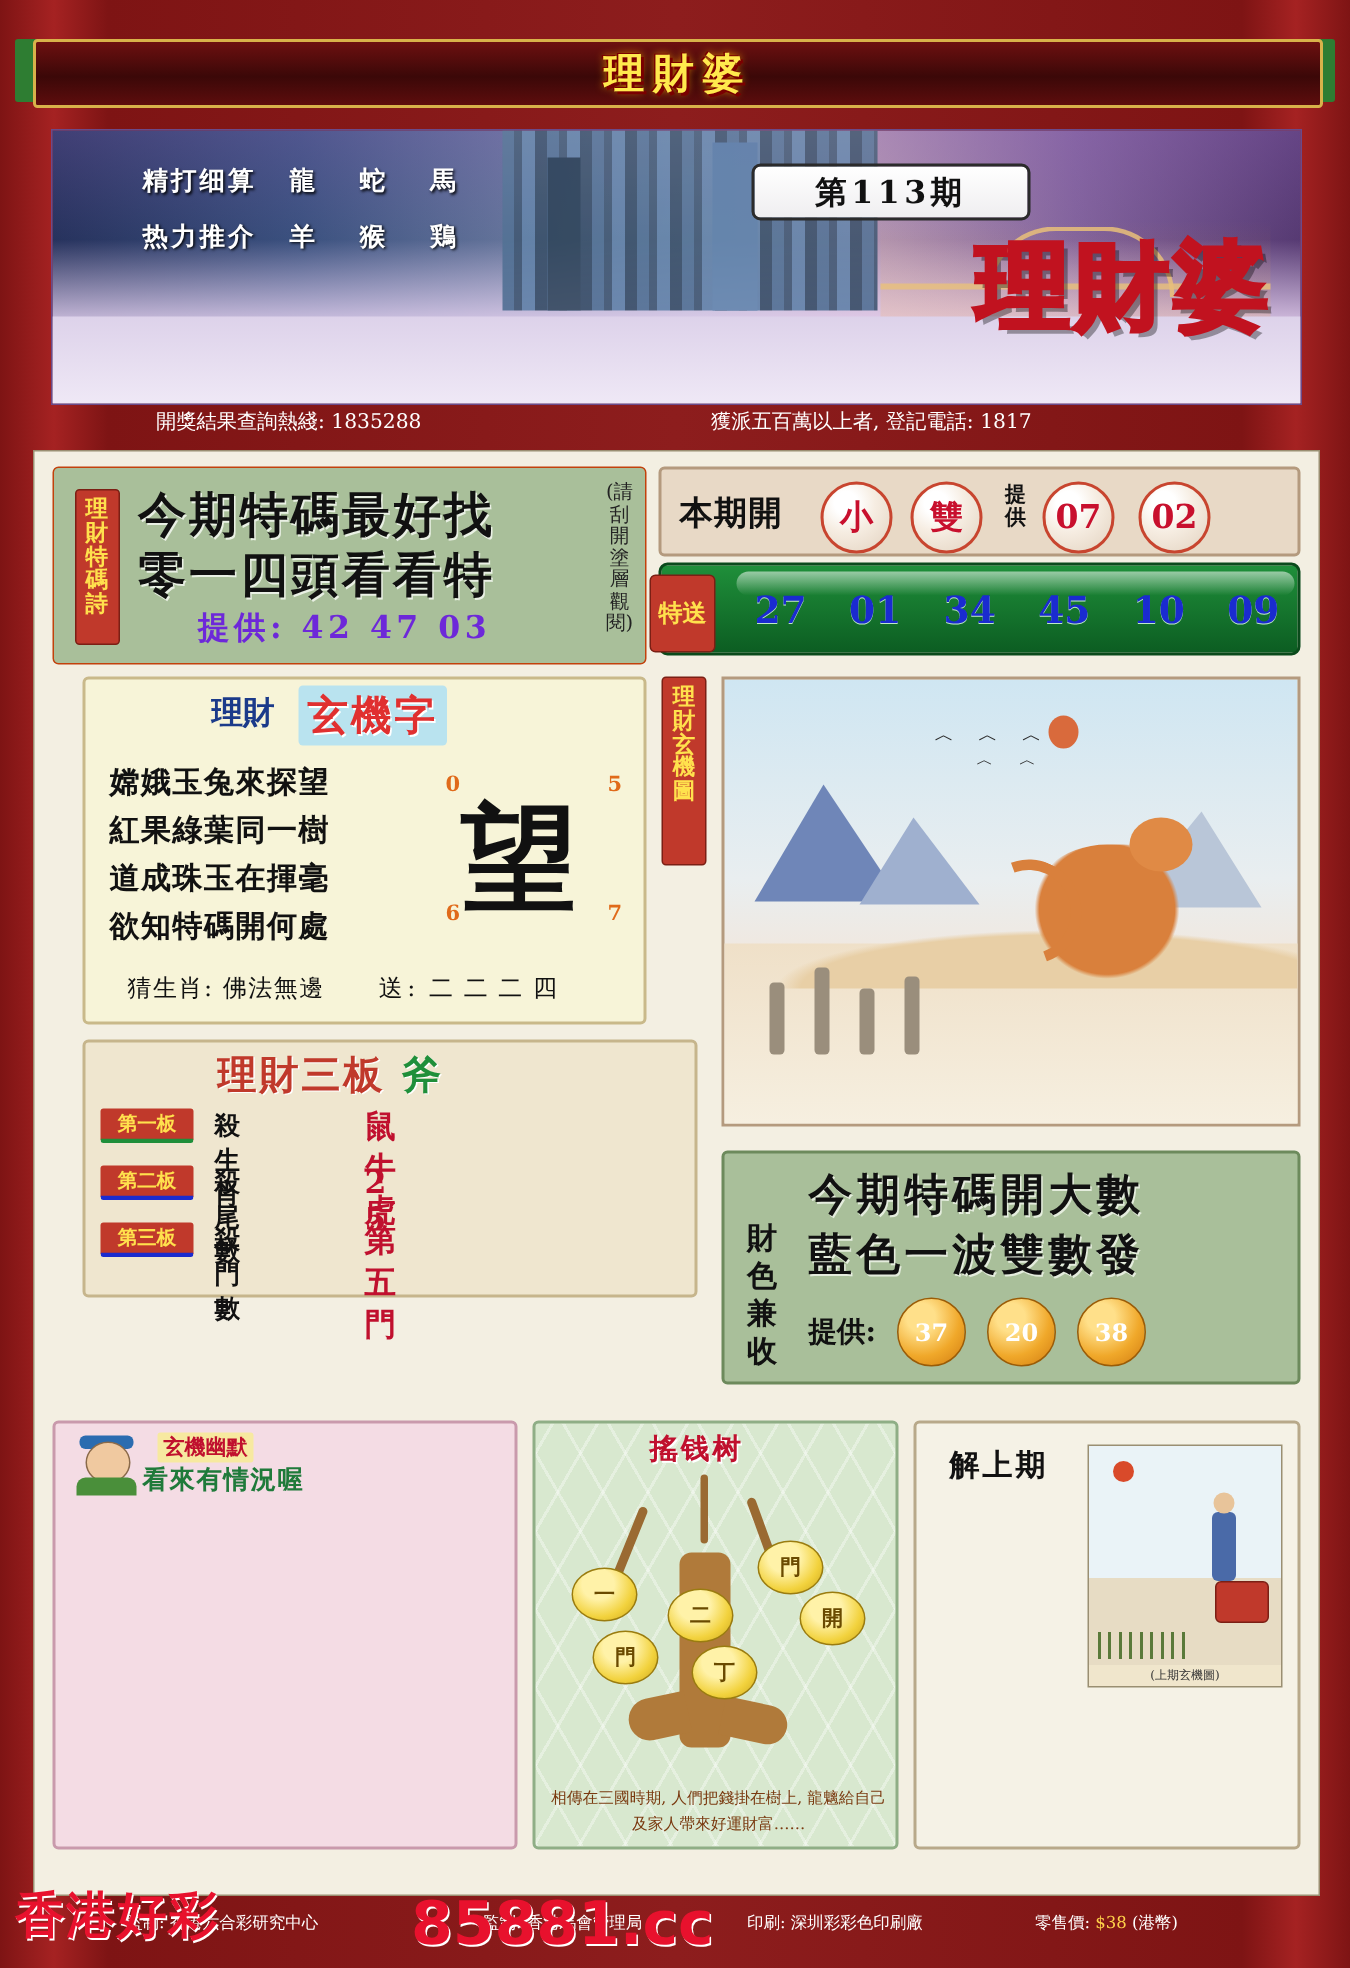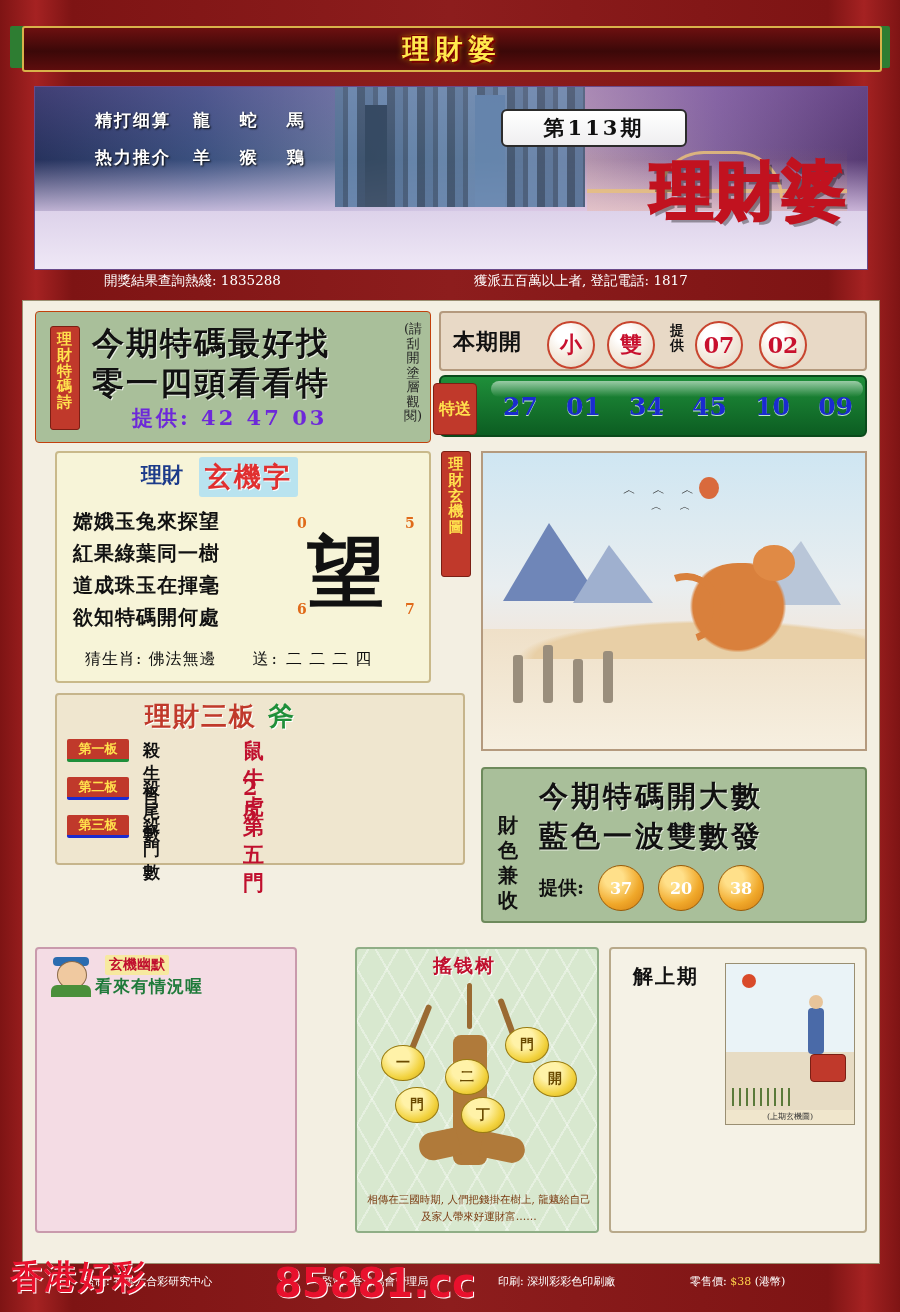--- a/index.html
+++ b/index.html
@@ -222,21 +222,21 @@
     line-height:1.25;margin-top:34px;}
   .csjs-l1,.csjs-l2{position:absolute;left:56px;font-family:"DejaVu Serif","Liberation Serif",serif;
     font-weight:bold;font-size:29px;color:#111;letter-spacing:3px;text-shadow:1px 1px 0 #e4ecdd;}
   .csjs-l1{top:8px;}
   .csjs-l2{top:48px;}
   .csjs-foot{position:absolute;left:56px;top:96px;display:flex;align-items:center;gap:14px;}
   .csjs-foot .lab{font-family:"DejaVu Serif","Liberation Serif",serif;font-weight:bold;font-size:19px;color:#111;}
   .ball-y.big{width:44px;height:44px;font-size:16px;}
 
   
-  .joke{left:12px;top:646px;width:262px;height:286px;
+  .joke{left:12px;top:646px;width:310px;height:286px;
     background:#f4dce4;border:2px solid #c99aac;border-radius:4px;}
   .joke-h{position:absolute;left:68px;top:6px;font-family:"DejaVu Serif","Liberation Serif",serif;
     font-weight:bold;font-size:14px;color:#c0102e;background:#f7e9a0;padding:1px 4px;border-radius:2px;}
   .joke-h2{position:absolute;left:58px;top:26px;font-family:"DejaVu Serif","Liberation Serif",serif;
     font-weight:bold;font-size:17px;color:#1f7a3a;letter-spacing:1px;}
   .joke-face{position:absolute;left:10px;top:8px;width:48px;height:40px;}
   .joke-face .head{position:absolute;left:10px;top:4px;width:28px;height:26px;border-radius:50%;background:#f0c9a0;border:1px solid #8a6a4a;}
   .joke-face .hat{position:absolute;left:6px;top:0px;width:36px;height:9px;border-radius:4px;background:#2b6cb0;}
   .joke-face .body{position:absolute;left:4px;top:28px;width:40px;height:12px;border-radius:6px 6px 0 0;background:#4a8f3a;}
   .joke-txt{position:absolute;left:12px;top:52px;width:286px;

